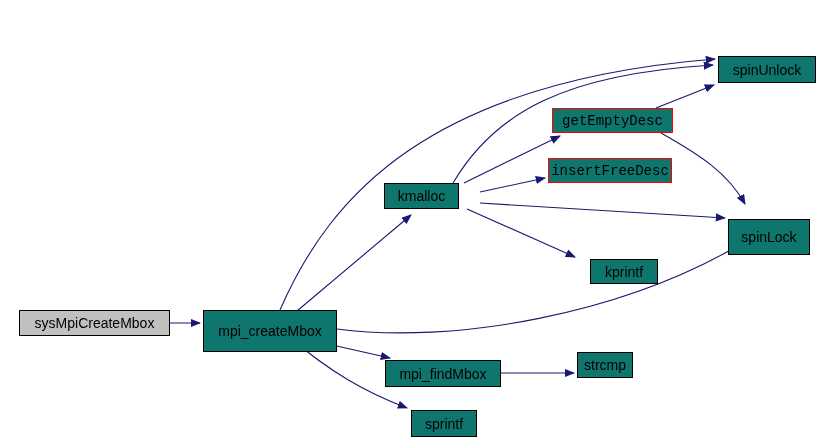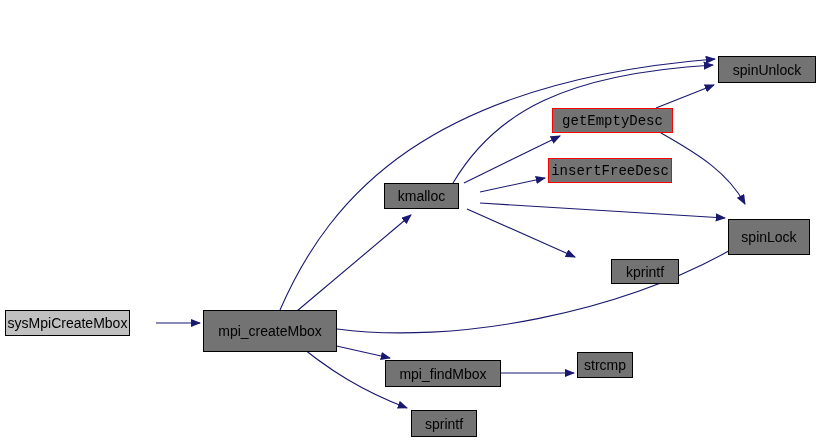--- a/index.html
+++ b/index.html
@@ -8,21 +8,21 @@
     width:821px;height:443px;
     background:#ffffff;
     font-family:"Liberation Sans", sans-serif;
     overflow:hidden;
   }
   .edges{position:absolute;left:0;top:0;width:821px;height:443px;}
   .node{
     position:absolute;
     box-sizing:border-box;
     display:flex;align-items:center;justify-content:center;
-    background:#737373;
+    background:#0f766e;
     border:1px solid #000000;
     color:#000000;
     font-size:14px;
     line-height:1;
     white-space:nowrap;
     cursor:pointer;
   }
   .node.highlight{background:#c0c0c0;}
   .node.truncated{border-color:#ff0000;font-family:Liberation Mono, monospace;}
 </style>
@@ -47,35 +47,35 @@
     <path d="M453,183 C495,112 565,74 713,65" marker-end="url(#arrow)"></path>
     <path d="M464,183 L560,136" marker-end="url(#arrow)"></path>
     <path d="M480,192 L545,178" marker-end="url(#arrow)"></path>
     <path d="M480,203 L725,218" marker-end="url(#arrow)"></path>
     <path d="M467,209 L575,257" marker-end="url(#arrow)"></path>
     <path d="M656,108 L714,85" marker-end="url(#arrow)"></path>
     <path d="M661,133 C700,155 728,173 745,204" marker-end="url(#arrow)"></path>
     <path d="M501,373 L574,373" marker-end="url(#arrow)"></path>
   </svg>
 
-  <div class="node highlight" style="left:5px;top:310px;width:125px;height:26px">sysMpiCreateMbox</div>
+  <div class="node highlight" style="left:19px;top:310px;width:151px;height:26px">sysMpiCreateMbox</div>
 
   <div class="node" style="left:203px;top:310px;width:134px;height:42px">mpi_createMbox</div>
 
   <div class="node" style="left:384px;top:183px;width:75px;height:26px">kmalloc</div>
 
   <div class="node truncated" style="left:552px;top:108px;width:121px;height:25px">getEmptyDesc</div>
 
   <div class="node truncated" style="left:548px;top:158px;width:124px;height:25px">insertFreeDesc</div>
 
   <div class="node" style="left:718px;top:56px;width:98px;height:27px">spinUnlock</div>
 
   <div class="node" style="left:728px;top:219px;width:82px;height:36px">spinLock</div>
 
-  <div class="node" style="left:611px;top:259px;width:68px;height:25px">kprintf</div>
+  <div class="node" style="left:590px;top:259px;width:68px;height:25px">kprintf</div>
 
   <div class="node" style="left:385px;top:360px;width:116px;height:27px">mpi_findMbox</div>
 
   <div class="node" style="left:577px;top:352px;width:56px;height:26px">strcmp</div>
 
   <div class="node" style="left:411px;top:410px;width:66px;height:27px">sprintf</div>
 
 </div>
 
 </body></html>

